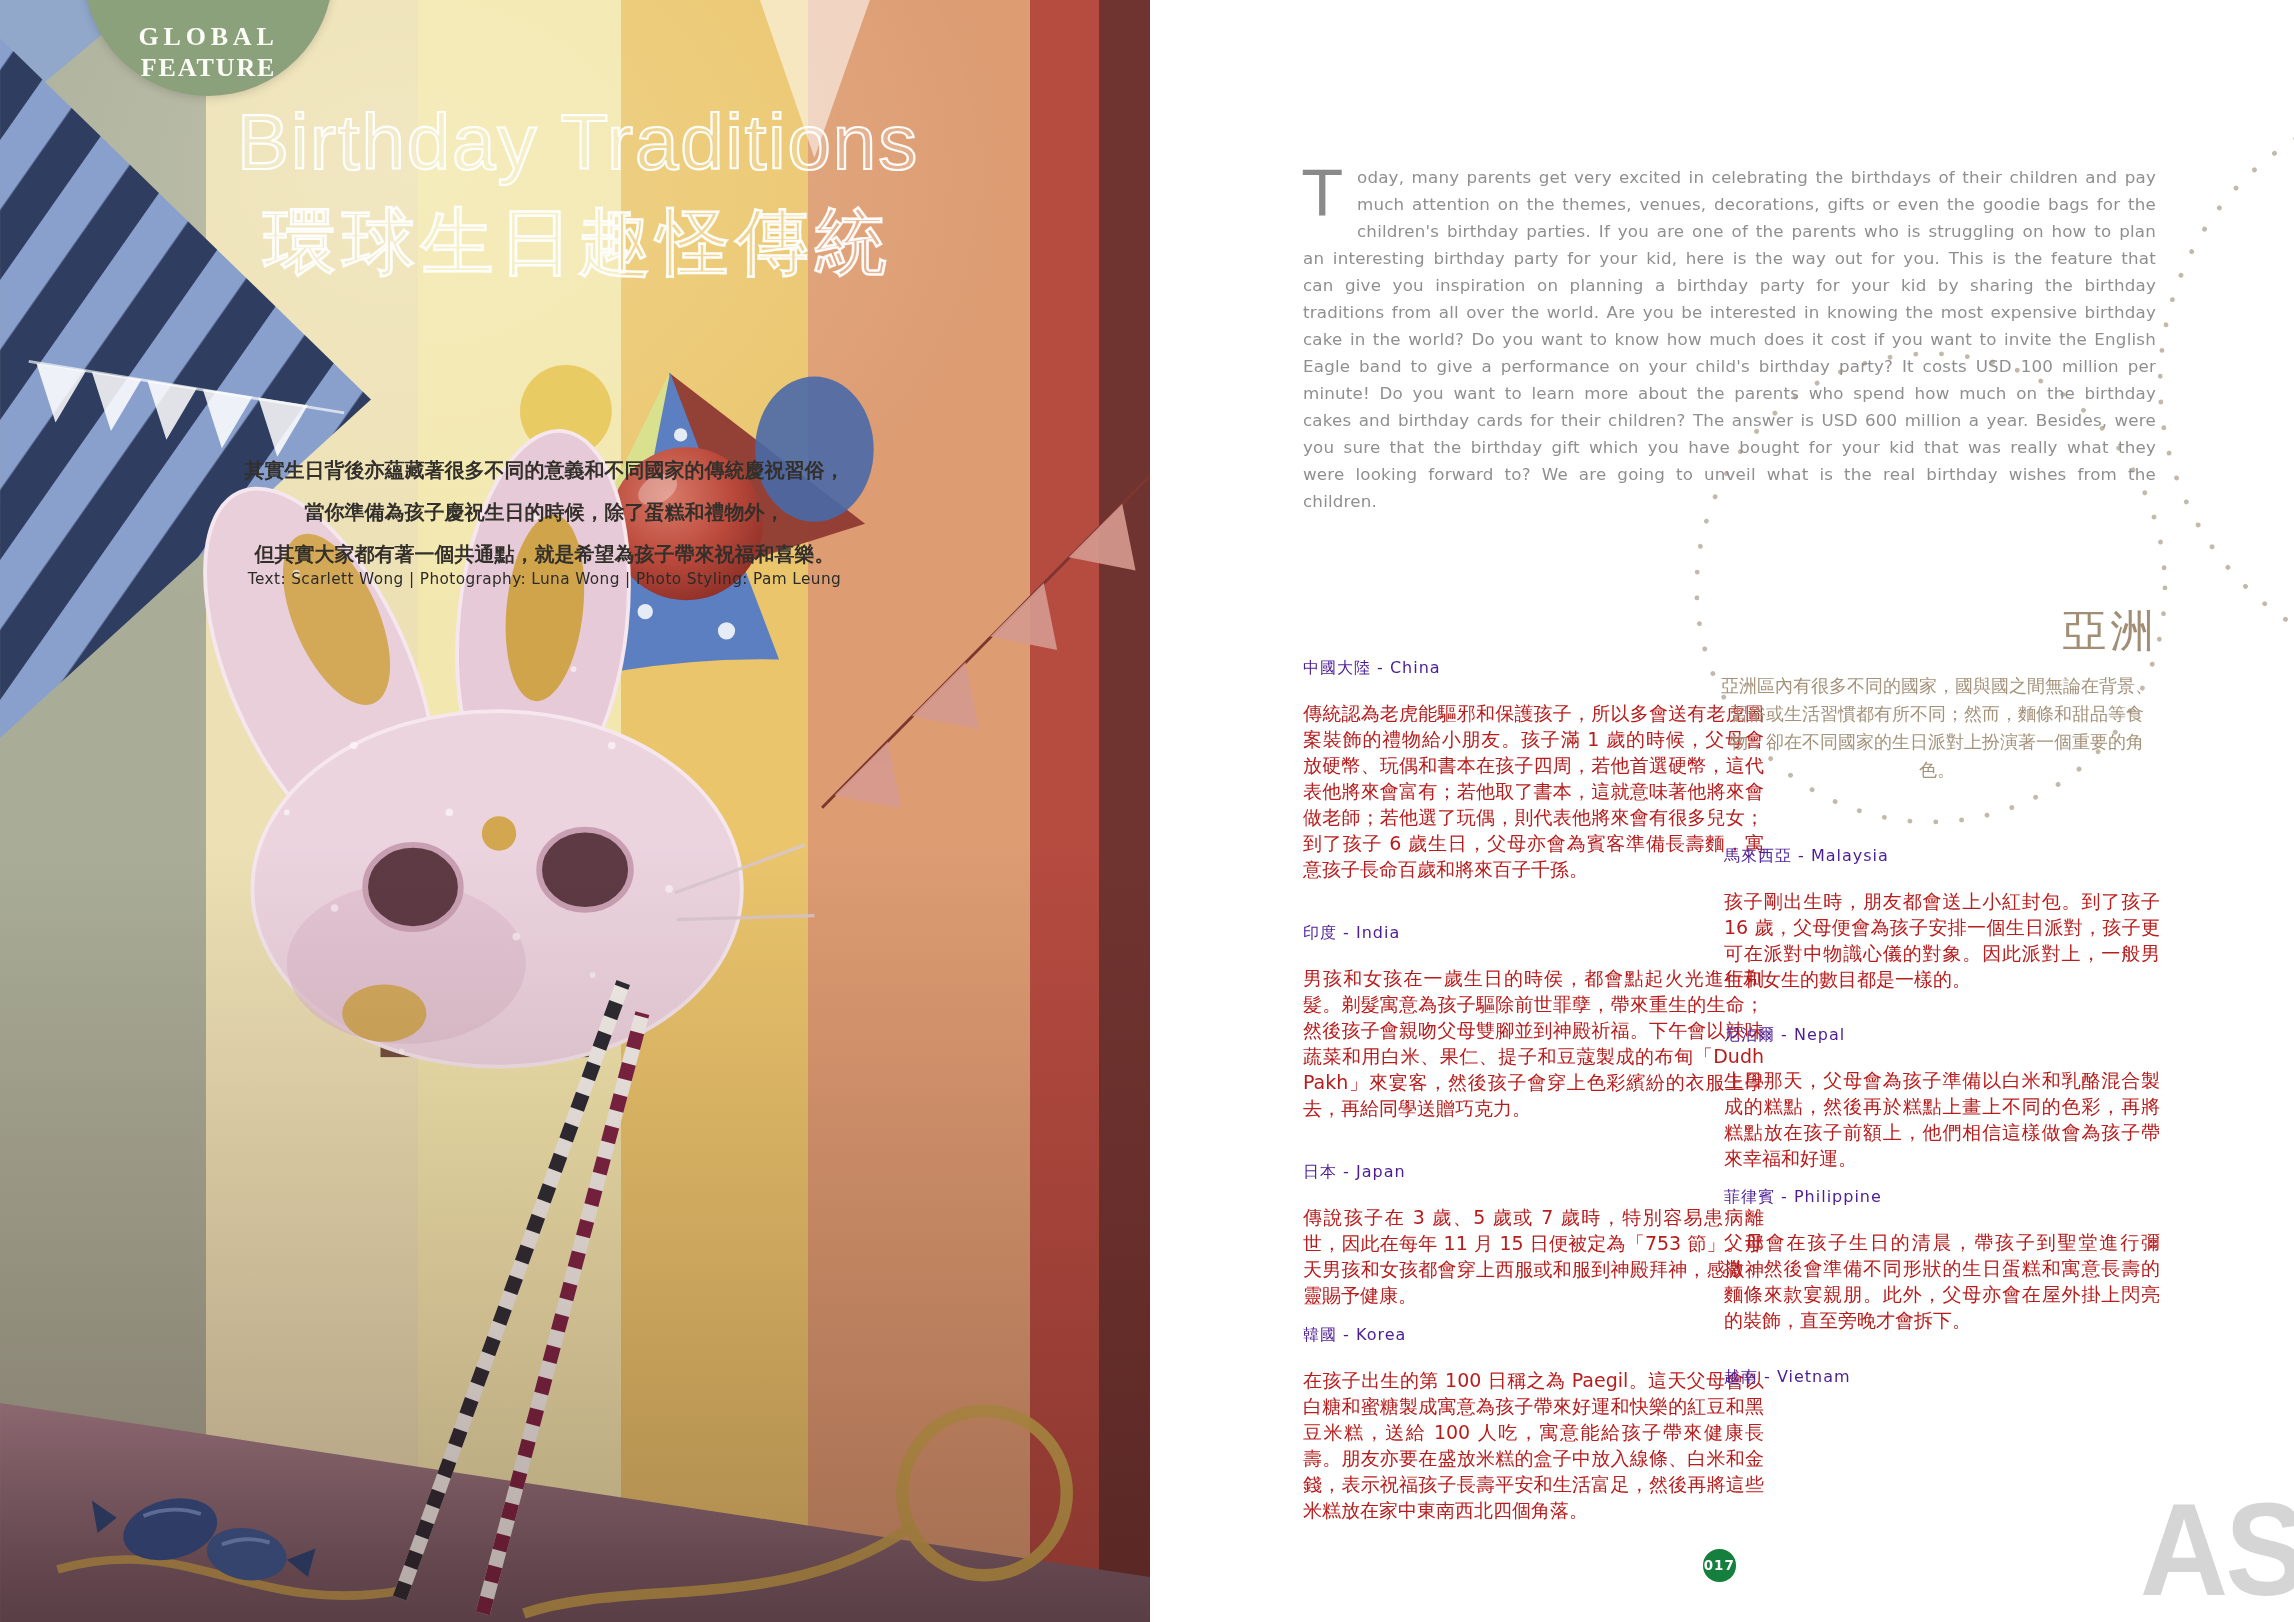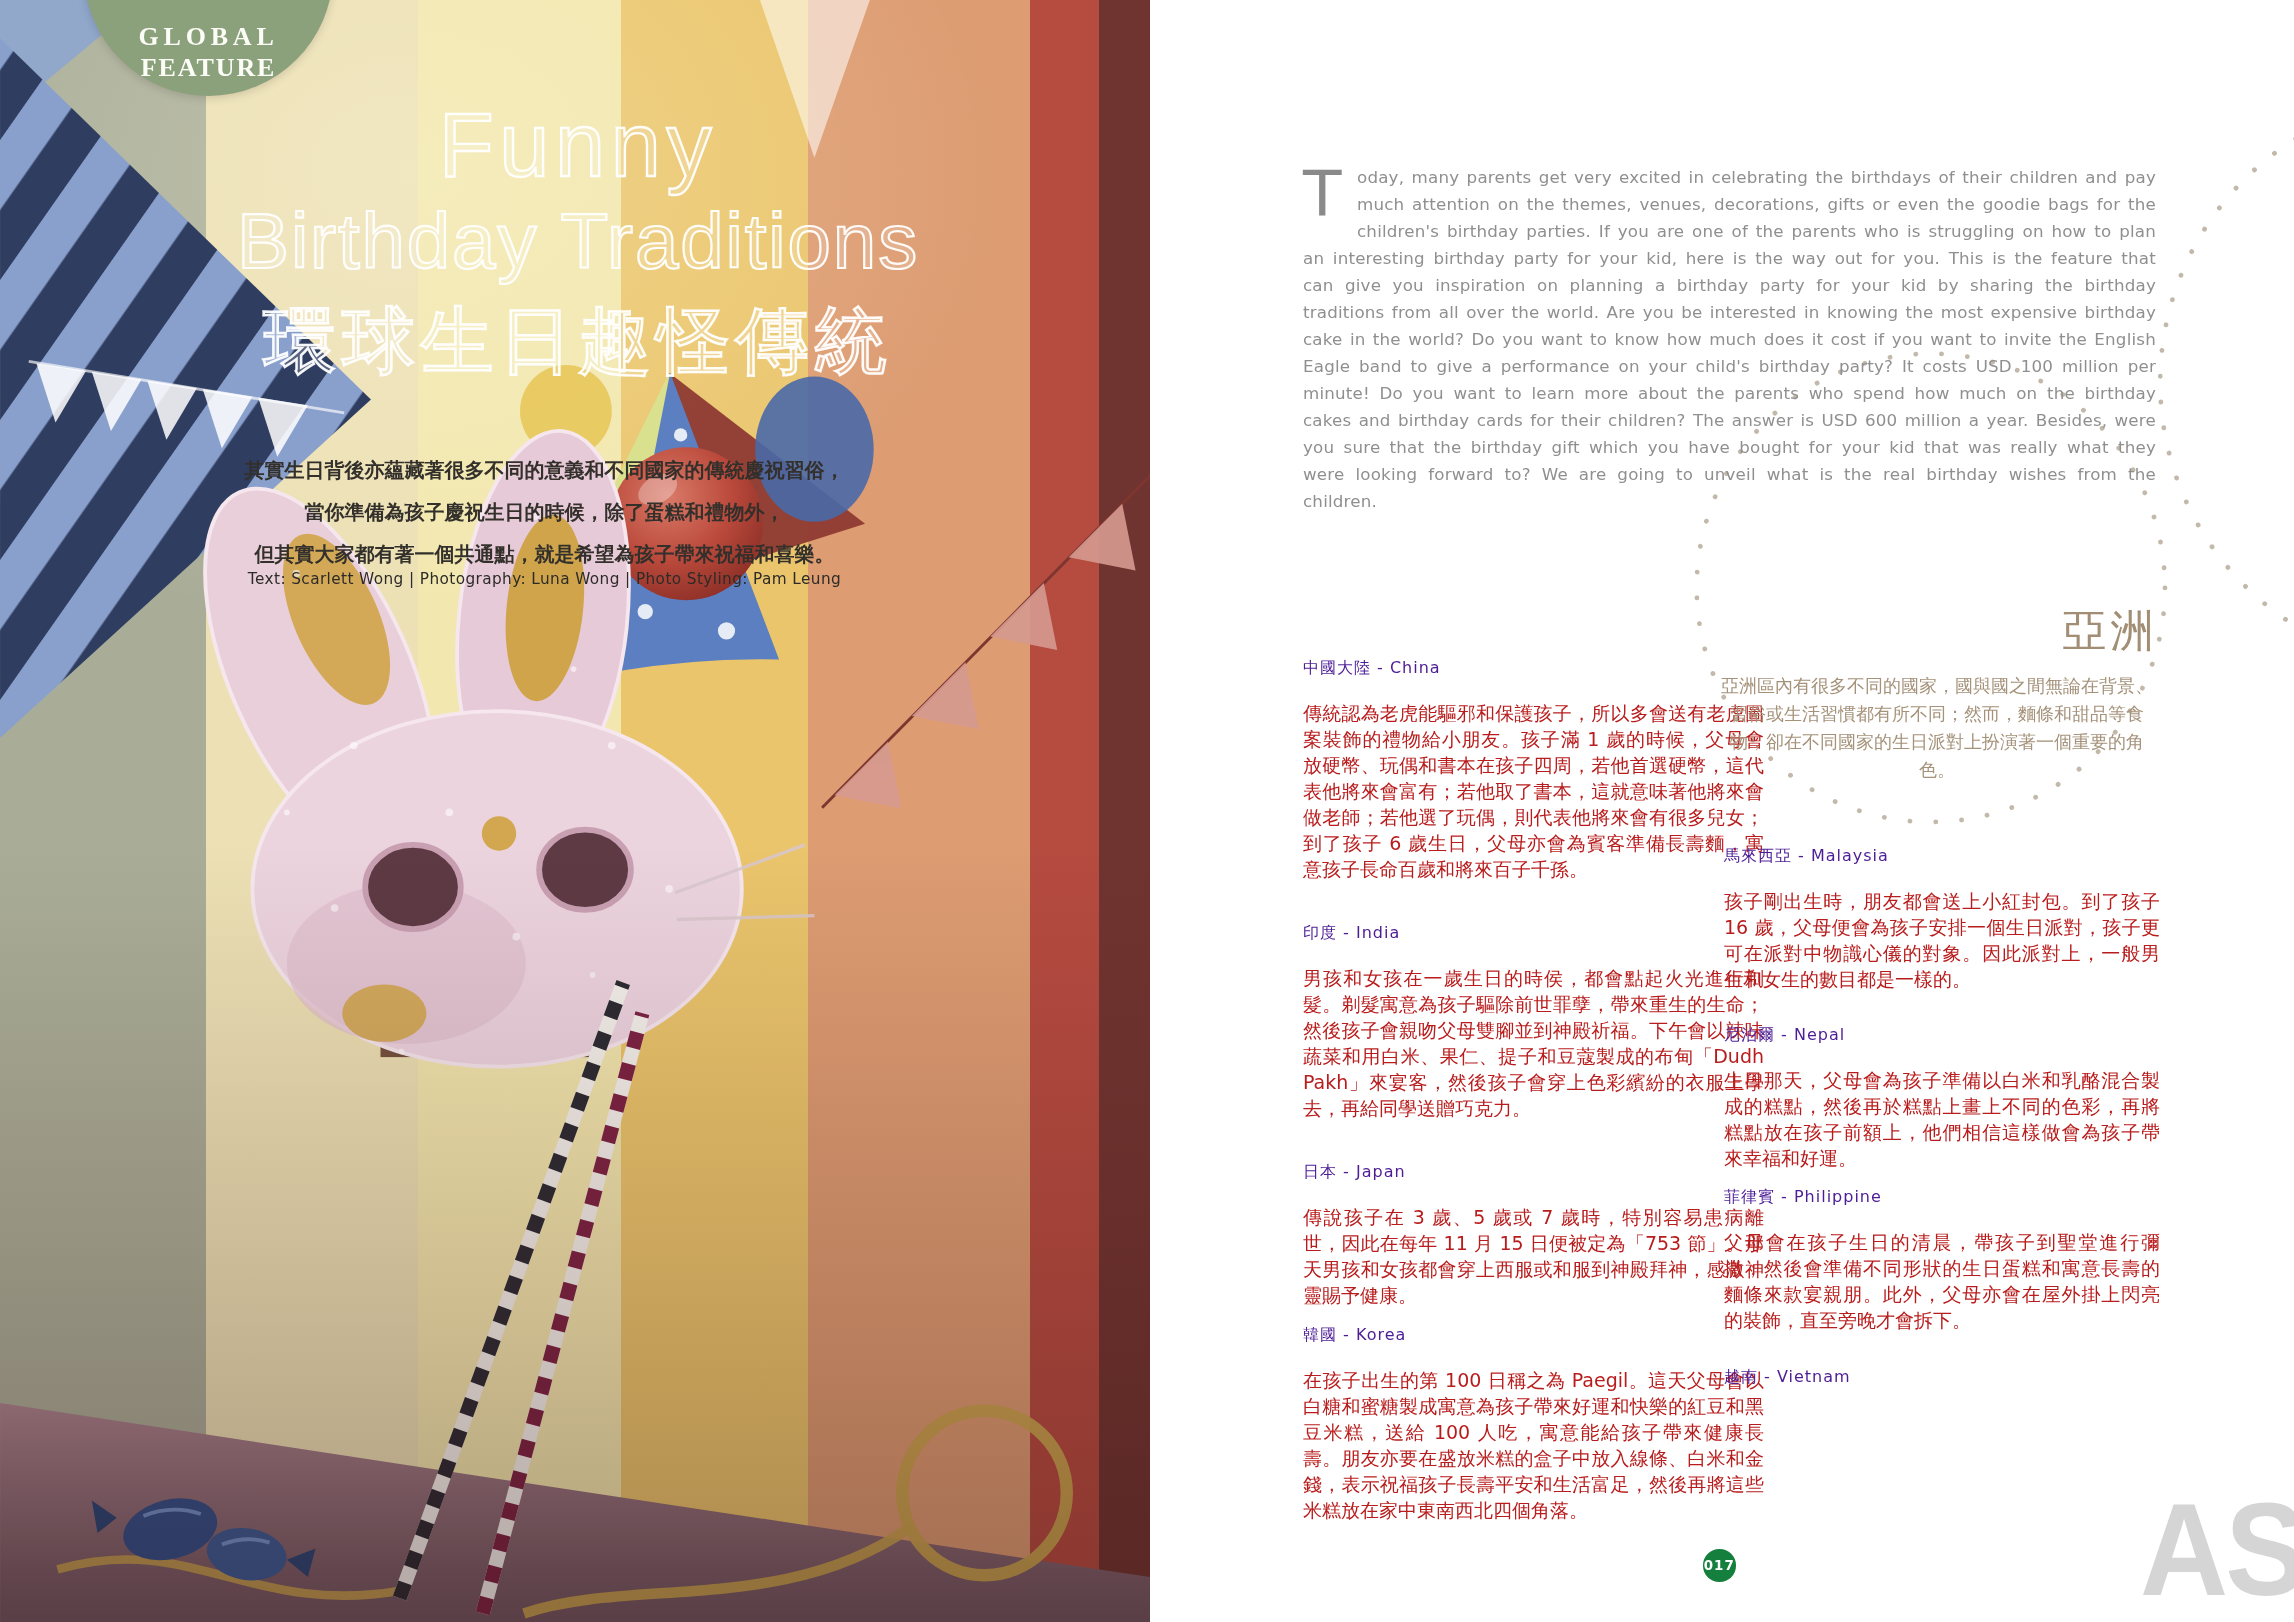--- a/index.html
+++ b/index.html
@@ -197,21 +197,20 @@
     </svg>
 
     <div class="shade"></div>
 
     <div class="badge">
       <div class="b1">GLOBAL</div>
       <div class="b2">FEATURE</div>
     </div>
 
     <div class="title-block">
-      <div class="t-en1">Funny</div>
       <div class="t-en2">Birthday Traditions</div>
       <div class="t-zh">環球生日趣怪傳統</div>
     </div>
 
     <div class="intro-block">
       <div>其實生日背後亦蘊藏著很多不同的意義和不同國家的傳統慶祝習俗，</div>
       <div>當你準備為孩子慶祝生日的時候，除了蛋糕和禮物外，</div>
       <div>但其實大家都有著一個共通點，就是希望為孩子帶來祝福和喜樂。</div>
     </div>
 

